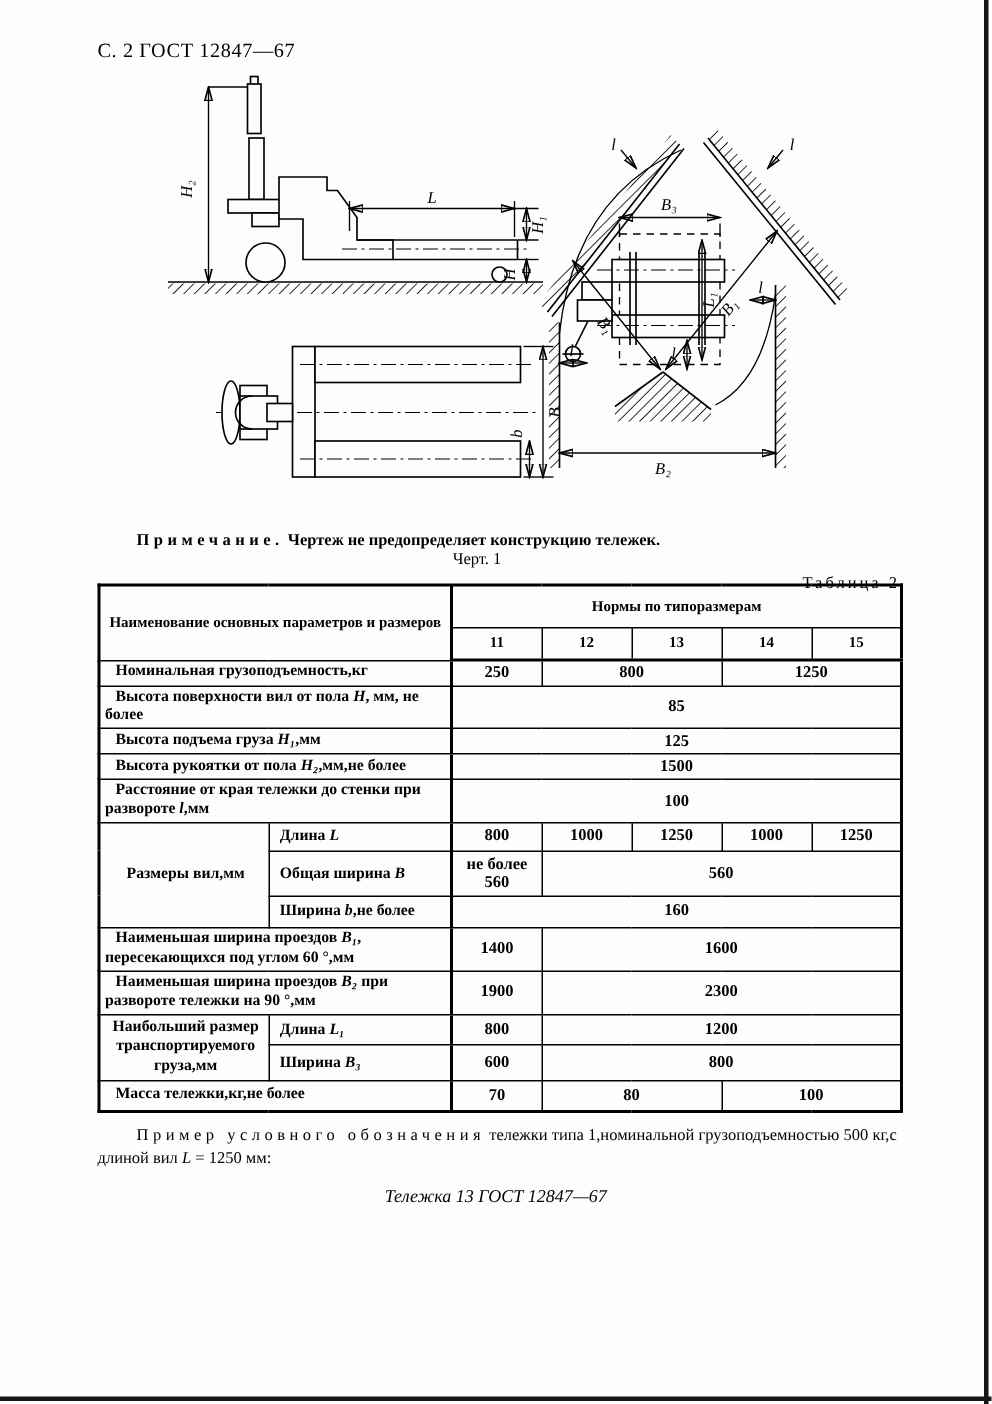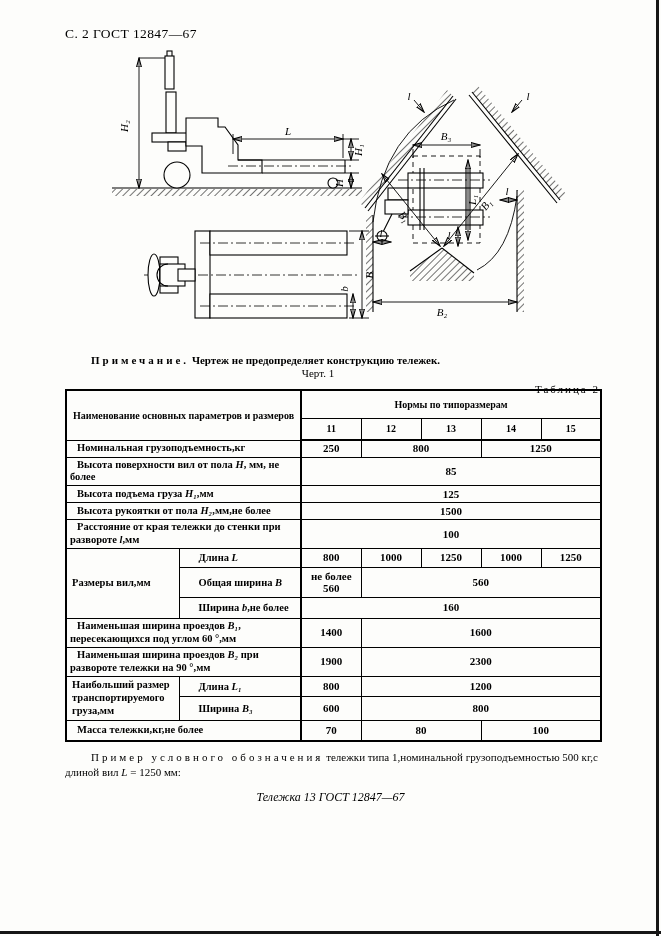--- a/index.html
+++ b/index.html
@@ -24,22 +24,22 @@
   .fig-cap { position:absolute; left:0; top:331px; width:636px; text-align:center; font-size:11px;margin-top:36px; }
   .note { position:absolute; left:65px; top:354px; width:537px; font-size:11px; text-indent:26px;font-weight:bold; }
   .spaced { letter-spacing:3px; }
   .tbl-cap { position:absolute; left:65px; top:371px; width:535px; text-align:right; font-size:11px; letter-spacing:2px;margin-top:12px; }
 
   table { position:absolute; left:65px; top:389px; width:535px; border-collapse:collapse; table-layout:fixed; border:2px solid #000; }
   td, th { border:1.5px solid #000; padding:1px 3px; font-weight:bold; vertical-align:middle; }
   th { font-size:10px; text-align:center; }
   tr.cols th { border-bottom:2px solid #000; }
   td.name { font-size:10.5px; line-height:1.22; text-align:left; text-indent:7px; }
-  td.grp  { font-size:10.5px; line-height:1.22; text-align:left; padding-left:5px; }
-  td.sub  { font-size:10.5px; text-align:left; padding-left:19px; }
+  td.grp  { font-size:10.5px; line-height:1.22; text-align:center; padding-left:5px; }
+  td.sub  { font-size:10.5px; text-align:left; padding-left:7px; }
   td.val  { font-size:11px; text-align:center; line-height:1.15;margin-top:24px; }
   .thickR { border-right-width:2px !important; }
   i.v { font-style:italic; }
 
   .example { position:absolute; left:65px; top:750px; width:540px; font-size:11px; line-height:1.4; text-indent:26px; }
   .desig { position:absolute; left:0; top:790px; width:661px; text-align:center; font-size:12px; font-style:italic; }
 </style>
 </head>
 <body>
 

